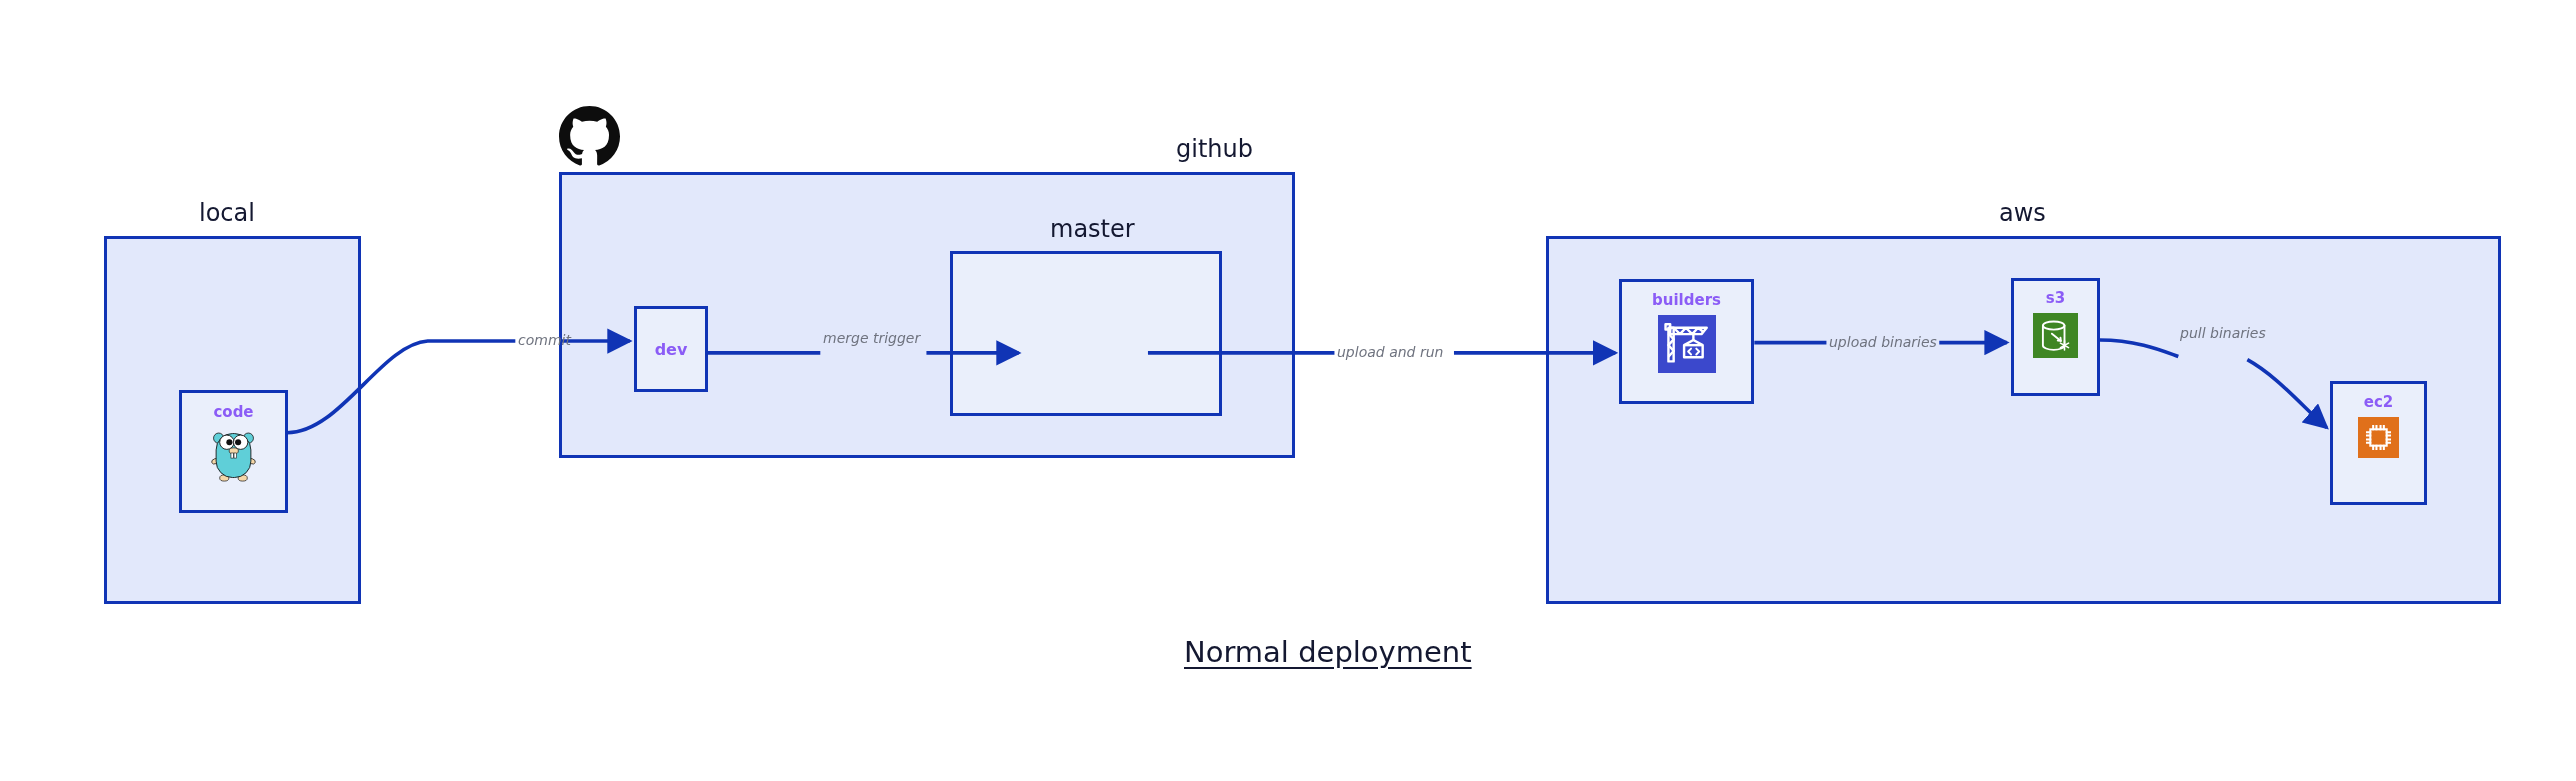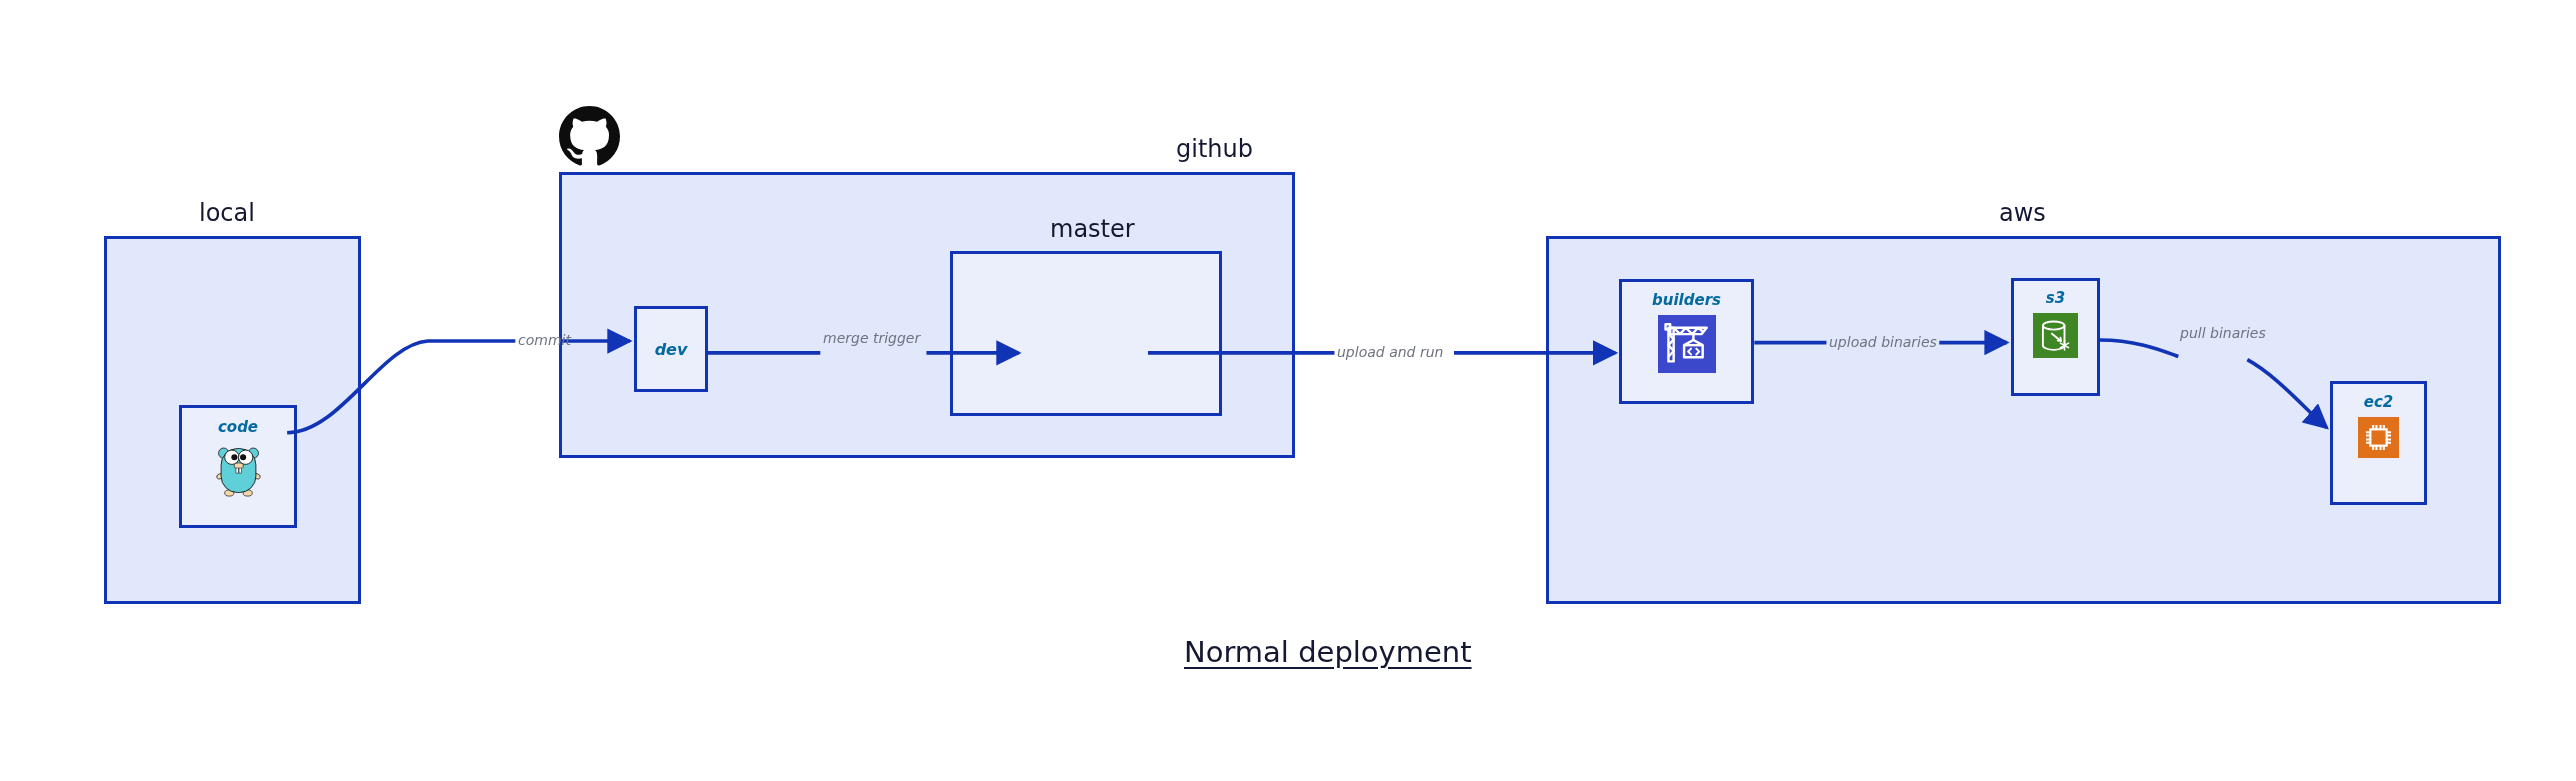--- a/index.html
+++ b/index.html
@@ -41,24 +41,23 @@
     border: 3.6px solid #1034b5;
     box-sizing: border-box;
     display: flex;
     flex-direction: column;
     align-items: center;
   }
   .node-title {
     font-family: "DejaVu Sans", sans-serif;
     font-weight: bold;
     font-size: 15px;
-    color: #0369a1;
+    color: #8b5cf6;
     white-space: nowrap;
     text-align: center;
-    font-style: italic;
   }
   .node-plain {
     justify-content: center;
   }
   .node-plain .node-title {
     font-size: 16px;
   }
 
   
   .subzone {
@@ -109,21 +108,21 @@
 </style>
 </head>
 <body>
 
 <div id="canvas">
 
   <div class="zone-label" style="left:199px; top:199px;">local</div>
   <div class="zone" style="left:104px; top:236px; width:257px; height:368px;">
   </div>
 
-  <div class="node" style="left:179px; top:405px; width:118px; height:123px;">
+  <div class="node" style="left:179px; top:390px; width:109px; height:123px;">
     <div class="node-title" style="margin-top:10.3px;">code</div>
     <div class="icon-tile" style="margin-top:5.2px;">
       <svg width="45" height="56" viewBox="0 0 88 108">
 
         <ellipse cx="9" cy="68" rx="8" ry="5" fill="#f5d7a8" stroke="#1a1a1a" stroke-width="1.4" transform="rotate(-20 9 68)"></ellipse>
         <ellipse cx="79" cy="68" rx="8" ry="5" fill="#f5d7a8" stroke="#1a1a1a" stroke-width="1.4" transform="rotate(20 79 68)"></ellipse>
 
         <ellipse cx="26" cy="101" rx="9" ry="6" fill="#f5d7a8" stroke="#1a1a1a" stroke-width="1.4"></ellipse>
         <ellipse cx="62" cy="101" rx="9" ry="6" fill="#f5d7a8" stroke="#1a1a1a" stroke-width="1.4"></ellipse>
 

